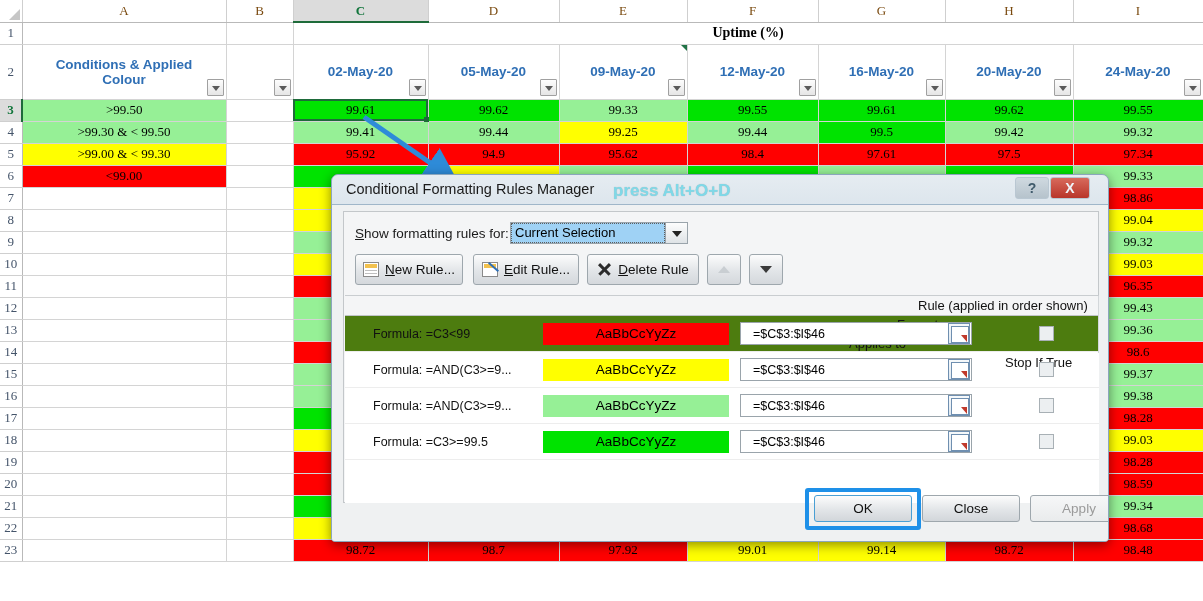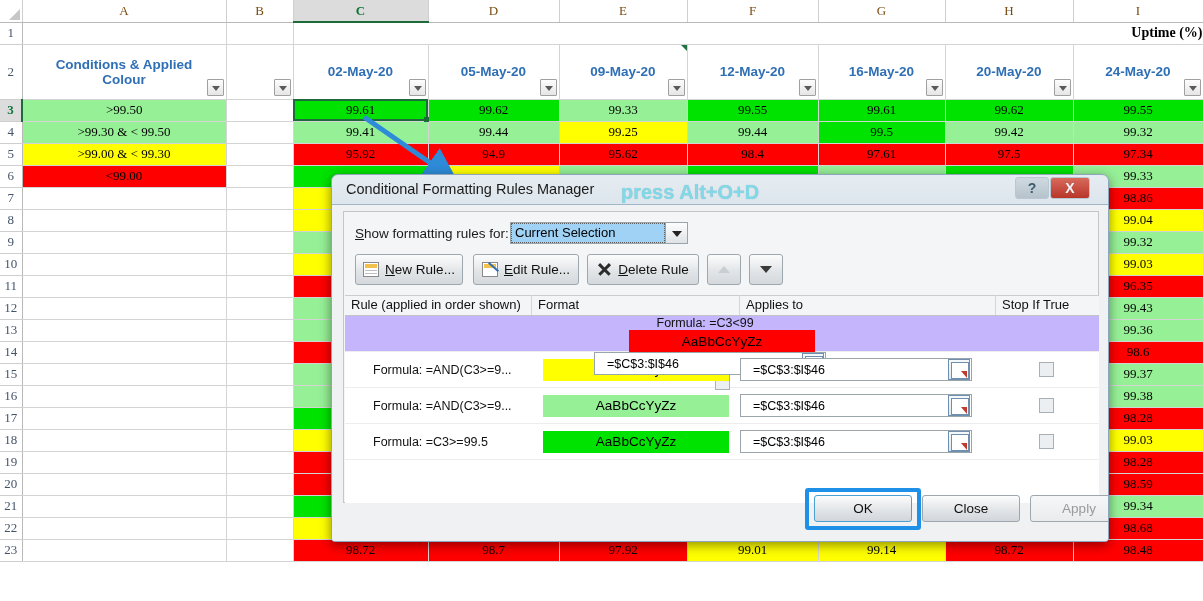--- a/index.html
+++ b/index.html
@@ -151,22 +151,22 @@
     height:30px; position:relative;
     background:linear-gradient(#d9e5ef66,#c3d5e466);
     border-bottom:1px solid #9fb6c9;
   }
   #dlgTitle .ttl{
     position:absolute; left:14px; top:6px;
     font-size:14.5px; color:#1a1a1a;
     font-family:"Liberation Sans", sans-serif;
   }
   #dlgTitle .hint{
-    position:absolute; left:289px; top:6px;
-    font-size:20px; font-weight:bold; color:#7fd9e8;
+    position:absolute; left:281px; top:6px;
+    font-size:17px; font-weight:bold; color:#7fd9e8;
     font-family:"Liberation Sans", sans-serif;
     text-shadow:0 0 1px rgba(0,0,0,.25);
   }
   .tbtn{
     position:absolute; top:2px; height:22px;
     border:1px solid #b9c7d2; border-radius:3px;
     text-align:center; font-size:14px; color:#eef4f9; font-weight:bold;
     line-height:20px;
   }
   #btnHelp{ right:59px; width:34px; background:linear-gradient(#cfd9e0,#b6c3cc); color:#3f5a6b;}
@@ -237,30 +237,30 @@
 
   
   .rulesbox{
     position:absolute; left:1px; top:83px; width:754px; height:208px;
     background:#fff; border-top:1px solid #c9cdd0;
   }
   .rhead{
     display:flex; height:20px; align-items:flex-end;
     background:#f4f5f6;
     border-bottom:1px solid #c0c4c7;
-    font-size:13px; color:#111;
+    font-size:13px; color:#111;flex-direction:column;
   }
   .rhead > div{ border-right:1px solid #d3d7da; padding-left:6px; height:20px; line-height:19px;}
   .c-rule{ width:187px; }
   .c-fmt { width:208px; }
   .c-app { width:256px; }
   .c-stop{ width:100px; border-right:none !important;}
 
   .rrow{ display:flex; height:36px; align-items:center; border-bottom:1px solid #ededed;}
-  .rrow.sel{ background:#c4b5fd;flex-direction:column; }
+  .rrow.sel{ background:#4d7c0f; }
   .rrow .rcell{ height:36px; display:flex; align-items:center; }
   .rrow .c-rule{ padding-left:28px; font-size:12.5px; color:#111; }
   .rrow .c-fmt { justify-content:center; }
   .fmtswatch{
     width:186px; height:22px; display:flex; align-items:center; justify-content:center;
     font-size:13.5px; color:#000;
   }
   .rrow .c-app{ justify-content:flex-start; }
   .appbox{
     width:232px; height:23px; background:#fff; border:1px solid #9aa4ab;
@@ -333,21 +333,21 @@
           <th class="colhdr">E</th>
           <th class="colhdr">F</th>
           <th class="colhdr">G</th>
           <th class="colhdr">H</th>
           <th class="colhdr">I</th>
         </tr>
         <tr style="height:22px">
           <td class="rowhdr">1</td>
           <td class="cell blank"></td>
           <td class="cell blank"></td>
-          <td class="titlecell" colspan="7" style="text-align:right">Uptime (%)</td>
+          <td class="titlecell" colspan="7" style="text-align:center">Uptime (%)</td>
         </tr>
         <tr style="height:55px">
           <td class="rowhdr">2</td>
           <td class="hdr2">
             <span class="lbl">Conditions &amp; Applied</span>
             <span class="lbl">Colour</span>
             <span class="fbtn"></span>
           </td>
           <td class="hdr2">
             <span class="fbtn"></span>

